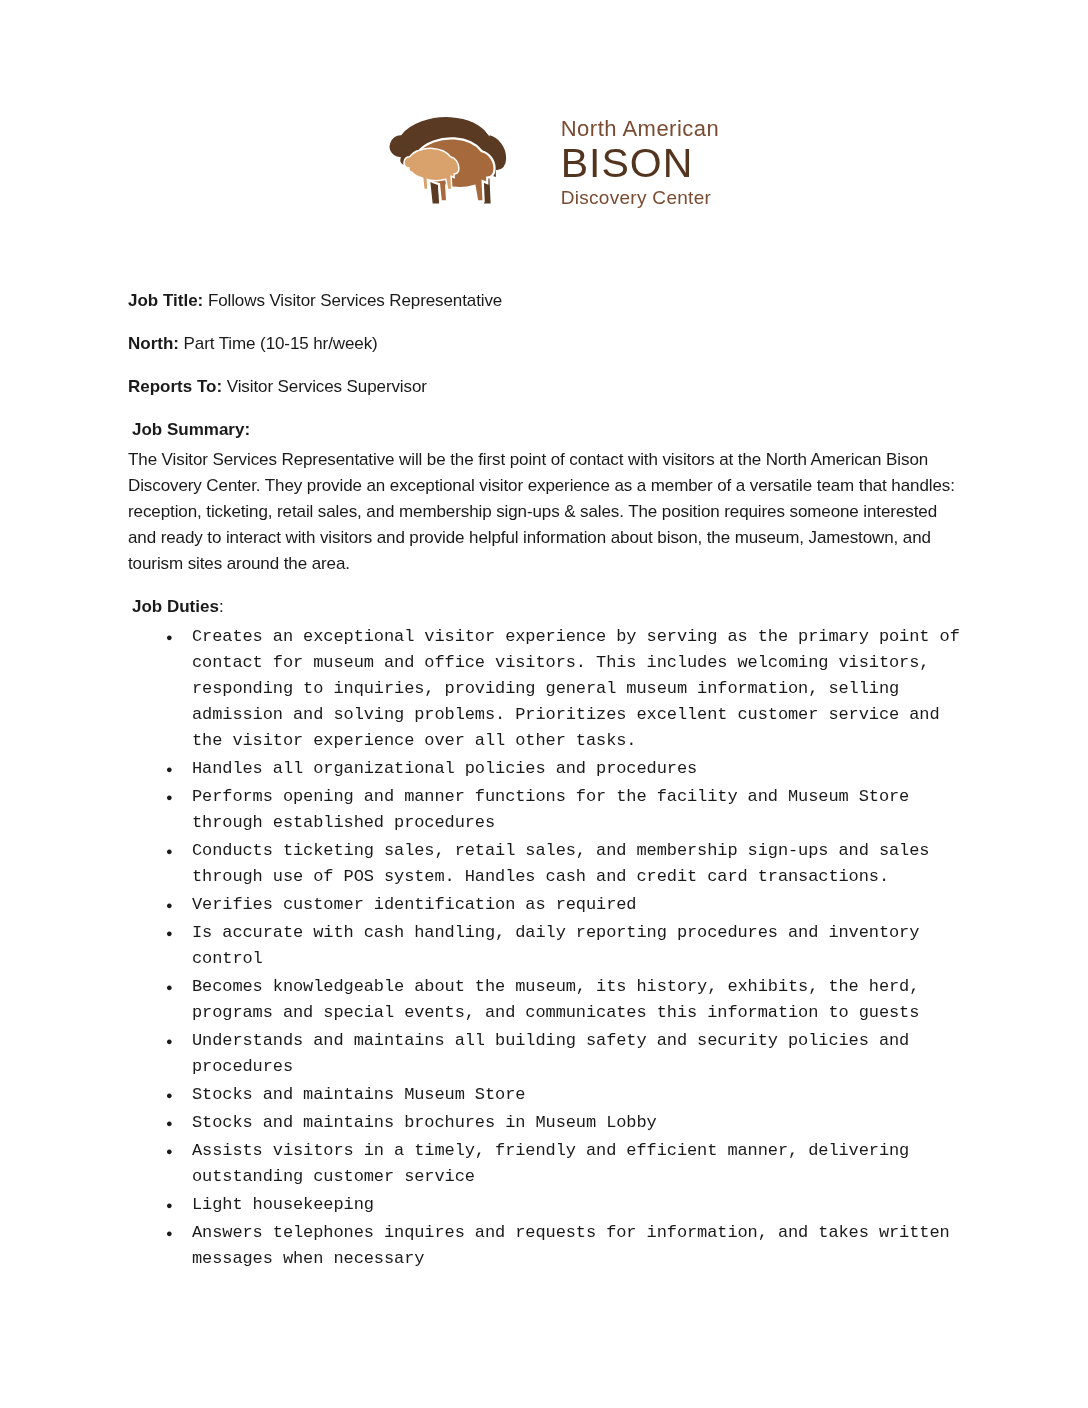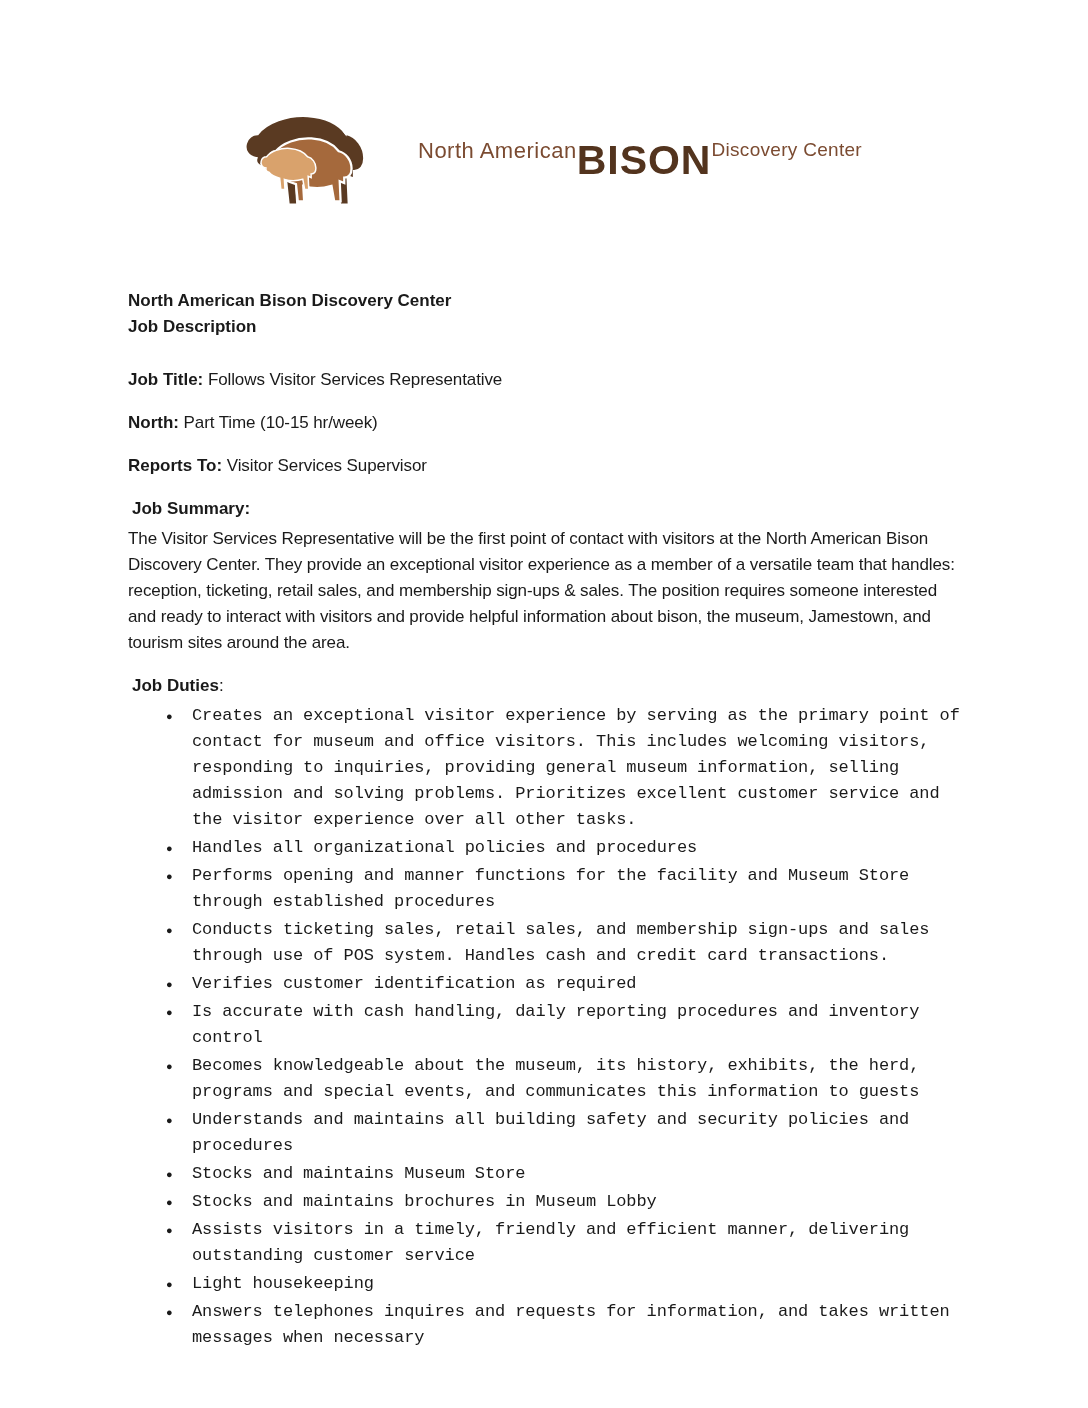--- a/index.html
+++ b/index.html
@@ -22,30 +22,30 @@
     display: flex;
     justify-content: center;
     margin-bottom: 74px;
   }
   .logo {
     display: flex;
     align-items: center;
     gap: 10px;
   }
   .logo-art { width: 158px; height: 104px; display: block; }
-  .logo-text { display: flex; flex-direction: row; line-height: 1; margin-left: 24px; }
+  .logo-text { display: flex; flex-direction: column; line-height: 1; margin-left: 24px; }
   .logo-line1 {
     font-size: 22px;
     letter-spacing: 0.5px;
     color: #7b4b31;
     margin-bottom: 3px;
   }
   .logo-line2 {
     font-size: 41px;
-    font-weight: bold;
+    font-weight: normal;
     letter-spacing: 1px;
     color: #53341e;
     margin-bottom: 4px;
   }
   .logo-line3 {
     font-size: 19px;
     letter-spacing: 0.3px;
     color: #7b4b31;
   }
   
@@ -105,24 +105,20 @@
       <div class="logo-text">
         <span class="logo-line1">North American</span>
         <span class="logo-line2">BISON</span>
         <span class="logo-line3">Discovery Center</span>
       </div>
     </div>
   </div>
 
   <div class="doc">
 
-    <div class="title-block">
-      <div class="b">North American Bison Discovery Center</div>
-      <div class="b">Job Description</div>
-    </div>
 
     <div>
         <p><b>Job Title:</b> <span>Follows Visitor Services Representative</span></p>
         <p><b>North:</b> <span>Part Time (10-15 hr/week)</span></p>
         <p><b>Reports To:</b> <span>Visitor Services Supervisor</span></p>
       </div>
 
     <div>
       <div class="b tight">Job Summary:</div>
       <p>The Visitor Services Representative will be the first point of contact with visitors at the North American Bison Discovery Center. They provide an exceptional visitor experience as a member of a versatile team that handles: reception, ticketing, retail sales, and membership sign-ups &amp; sales. The position requires someone interested and ready to interact with visitors and provide helpful information about bison, the museum, Jamestown, and tourism sites around the area.</p>

